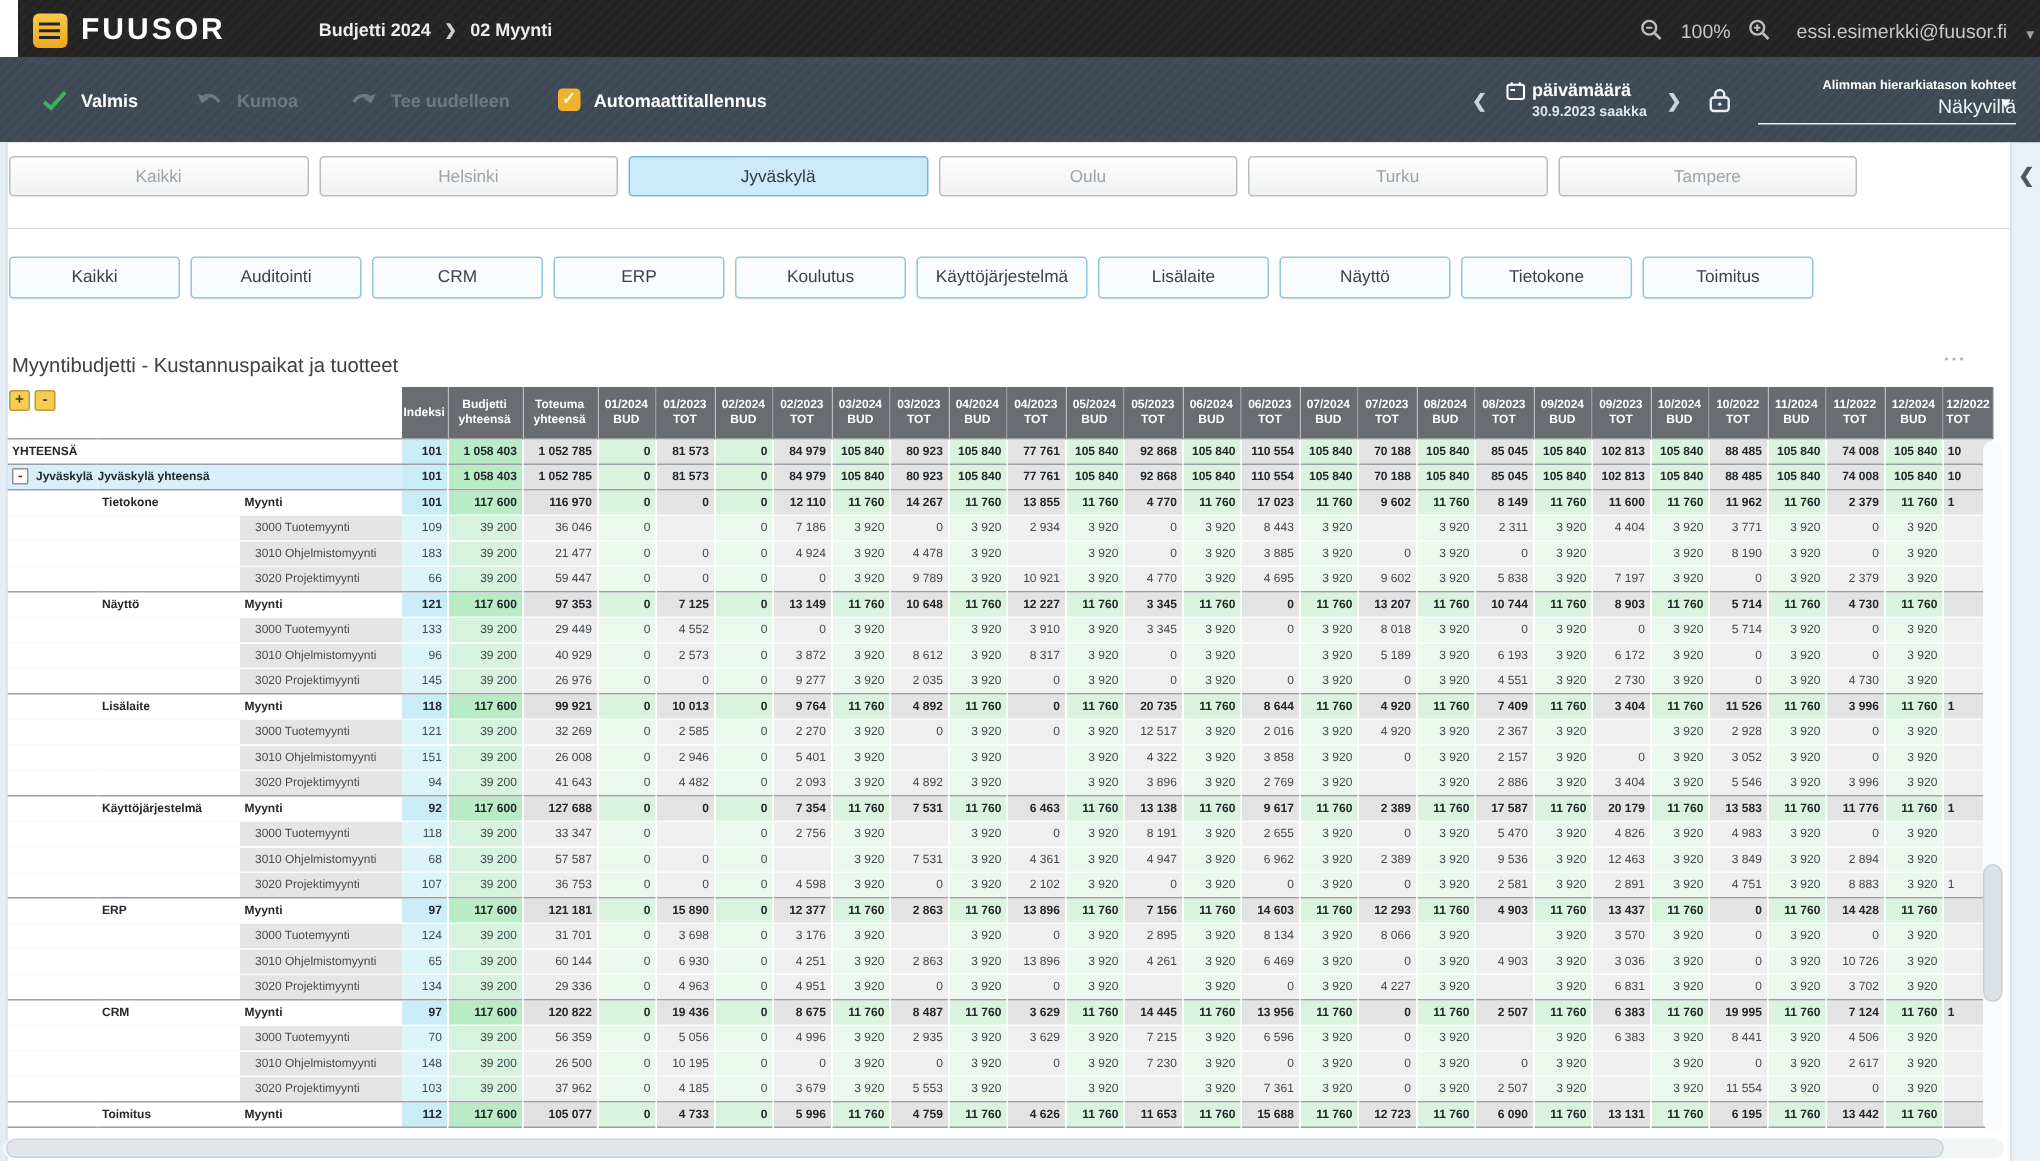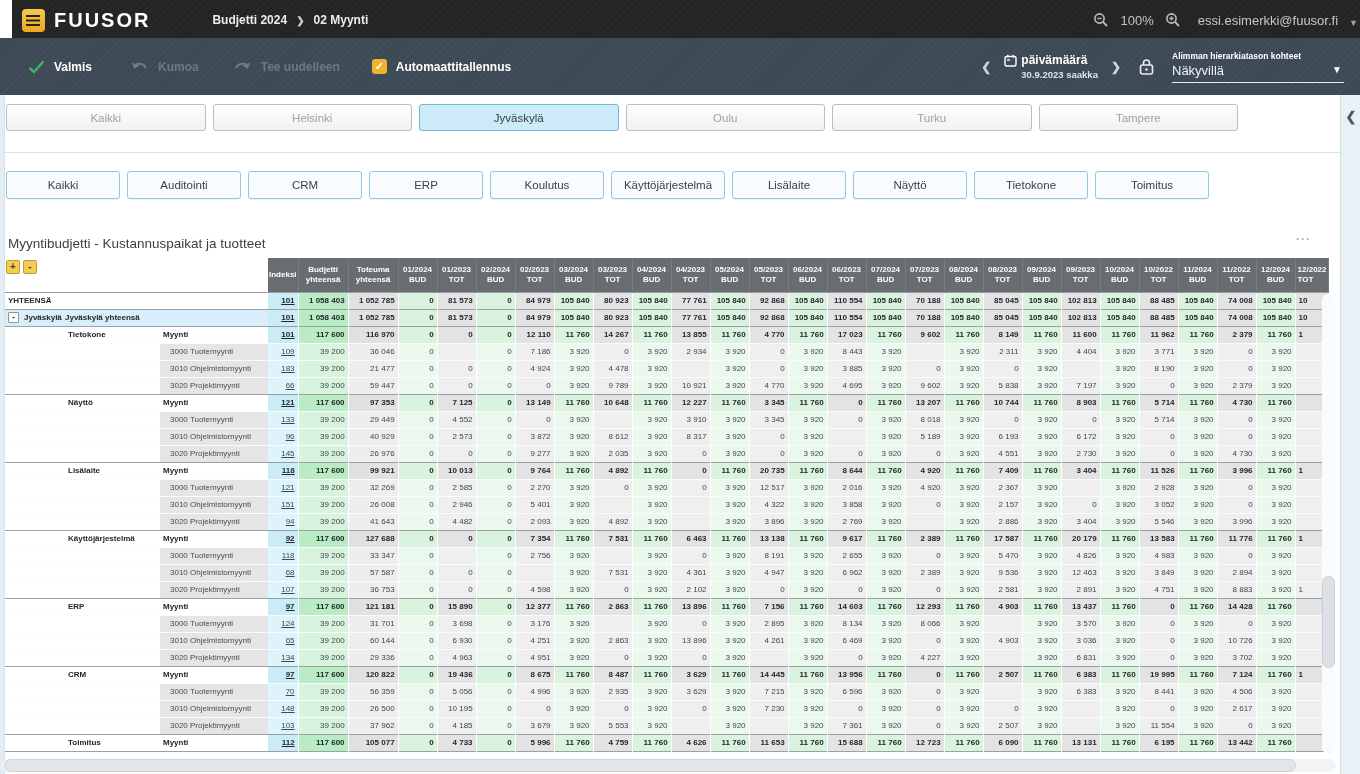--- a/index.html
+++ b/index.html
@@ -27,21 +27,21 @@
   .tb-item{display:flex;align-items:center;gap:9px;font-size:12px;font-weight:bold;color:#fff;}
   .tb-item.disabled{color:#6d7984;}
   .m1{margin-left:28px;} .m2{margin-left:38px;} .m3{margin-left:34px;} .m4{margin-left:32px;}
   .autosave-box{width:15px;height:15px;border-radius:3px;background:#f0b32e;color:#fff;font-size:11px;line-height:15px;text-align:center;font-weight:bold;}
   .tb-right{margin-left:auto;display:flex;align-items:center;gap:13px;margin-right:16px;}
   .chev{color:#cdd4da;font-size:12px;font-weight:bold;cursor:default;}
   .date-block{display:flex;align-items:flex-start;gap:4px;color:#fff;}
   .date-lines{display:flex;flex-direction:column;}
   .date-l1{font-size:12px;font-weight:bold;}
   .date-l2{font-size:9.5px;color:#dde4e9;margin-top:2px;font-weight:bold;}
-  .dd-block{width:172px;border-bottom:1px solid #e8edf1;padding-bottom:4px;position:relative;color:#fff;}
+  .dd-block{width:172px;border-bottom:1px solid #e8edf1;padding-bottom:4px;position:relative;color:#fff;text-align:right;}
   .dd-label{font-size:8.5px;font-weight:bold;}
   .dd-value{font-size:13px;margin-top:2px;color:#eef2f5;}
   .dd-caret{position:absolute;right:2px;top:13px;color:#fff;font-size:10px;}
 
   
   .content{position:absolute;left:0;top:95px;width:1184px;height:679px;background:#fff;padding-left:32px;}
   .left-strip{position:absolute;left:0;top:0;width:4px;height:679px;background:#e4edf3;border-right:1px solid #d5e0e7;z-index:5;}
   .right-strip{position:absolute;left:1340px;top:95px;width:20px;height:679px;background:#eaf1f6;border-left:1px solid #d5e0e7;text-align:center;}
   .right-strip .col-arrow{display:inline-block;margin-top:14px;color:#4e5860;font-size:13px;font-weight:bold;}
 
@@ -79,21 +79,21 @@
   #grid td.n{background:#fff;text-align:left;padding:0;border-right:none;}
   #grid td.tname{padding-left:8px;}
   #grid td.c0{padding-left:8px;}
   #grid tr.region td.n{background:#d8eefa;}
   #grid td.catn{padding-left:3px;}
   #grid td.acct{padding-left:3px;}
   #grid td.subn{background:#e5e5e5;padding-left:10px;color:#474d52;}
   .tog{display:inline-block;width:9px;height:9px;border:1px solid #8d959b;background:#fdfdfd;color:#333;
        font-size:9px;line-height:8px;text-align:center;margin-right:5px;border-radius:1px;cursor:pointer;}
 
-  #grid td.idx{background:#c9ecf7;text-decoration:underline;} #grid tr.prod td.idx{background:#def4fb;}
+  #grid td.idx{background:#c9ecf7;} #grid tr.prod td.idx{background:#def4fb;}
   #grid td.bud{background:#b9ecc5;} #grid tr.prod td.bud{background:#d7f3dd;}
   #grid td.tot{background:#e1e1e1;} #grid tr.prod td.tot{background:#eeeeee;}
   #grid td.mb{background:#daf3df;}  #grid tr.prod td.mb{background:#eaf8ee;}
   #grid td.mt{background:#e3e3e3;}  #grid tr.prod td.mt{background:#efefef;}
   #grid td.mp{background:#e3e3e3;text-align:left;padding-left:3px;} #grid tr.prod td.mp{background:#efefef;}
 
   
   .vscroll{position:absolute;left:1322px;top:62px;width:13px;height:460px;background:#fafbfc;border-radius:7px;z-index:6;}
   .vthumb{position:absolute;left:0;top:282px;width:13px;height:92px;background:#dbe1e5;border:1px solid #c8cfd4;border-radius:7px;box-sizing:border-box;}
   .hscroll{position:absolute;left:2px;top:527px;width:1334px;height:13px;background:#f2f5f6;border-radius:7px;z-index:6;}

